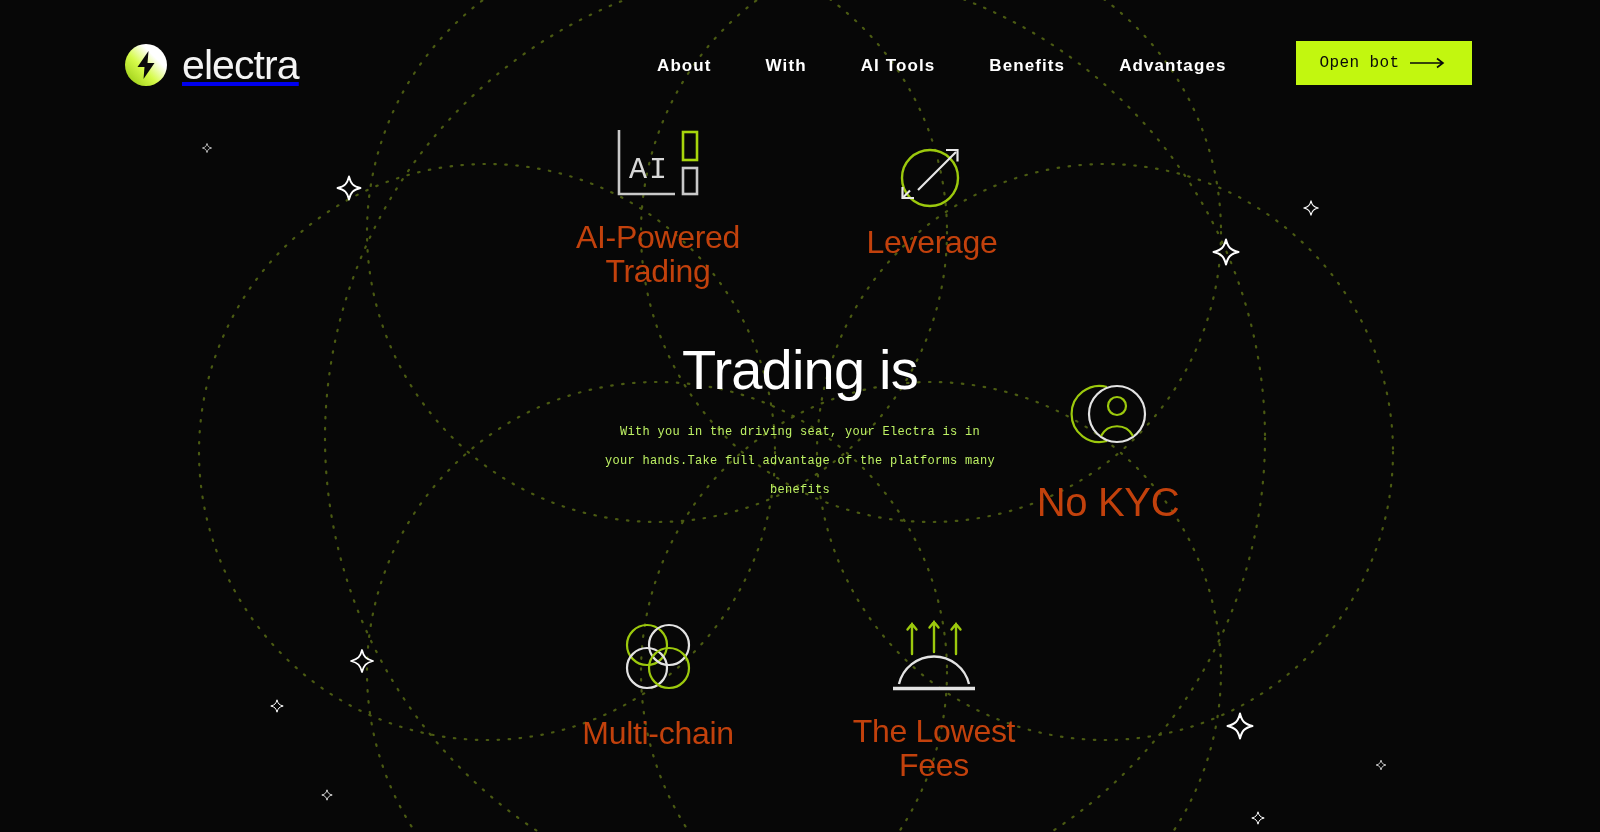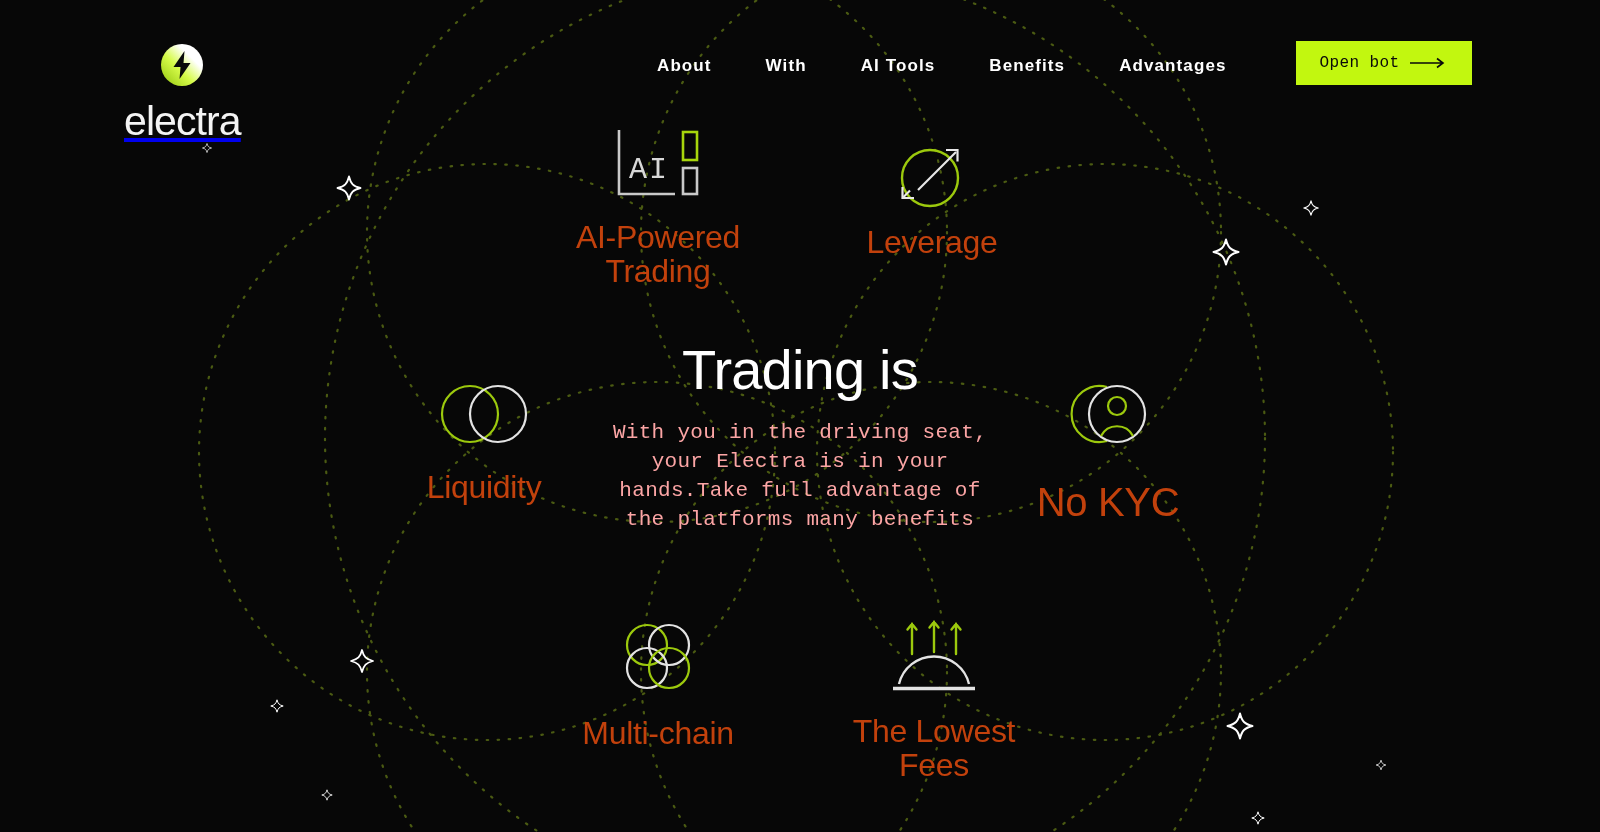--- a/index.html
+++ b/index.html
@@ -16,21 +16,21 @@
   .bg-layer { position:absolute; inset:0; pointer-events:none; }
   .bg-svg { position:absolute; left:0; top:0; }
 
   
   .header {
     position:absolute; left:0; top:0; width:1600px; height:132px;
     display:flex; align-items:center; z-index:20;
   }
   .brand {
     position:absolute; left:124px; top:43px;
-    display:flex; align-items:center; gap:14px;flex-direction:column;
+    display:flex; align-items:center; gap:14px;
   }
   .brand-mark { width:44px; height:44px; display:block; }
   .brand-text {
     font-size:41px; font-weight:500; color:#f4f4f4;
     letter-spacing:-0.9px; line-height:1;
     font-family:"Liberation Sans", sans-serif;
   }
 
   .nav {
     position:absolute; left:630px; top:52px;
@@ -84,21 +84,21 @@
     position:absolute; left:600px; top:340px; width:400px;
     display:flex; flex-direction:column; align-items:center; z-index:12;
   }
   .center-title {
     color:#ffffff; font-size:56px; font-weight:300;
     letter-spacing:-0.8px; line-height:60px;
     font-family:"Liberation Sans", sans-serif;
   }
   .center-desc {
     margin-top:18px; width:396px;
-    color:#fca5a5; font-size:21px; line-height:29px;
+    color:#bef264; font-size:12px; line-height:29px;
     text-align:center; letter-spacing:0.3px;
     font-family:"Liberation Mono", monospace;
   }
 </style>
 </head>
 <body>
 
 <div class="page">
 
   <div class="bg-layer">
@@ -186,27 +186,20 @@
       <circle cx="36" cy="38" r="28" fill="none" stroke="#9cc90d" stroke-width="2.4"></circle>
       <path d="M24 50 L62 12" fill="none" stroke="#e8e8e8" stroke-width="2.2"></path>
       <path d="M52 10 L63.5 10 L63.5 21.5" fill="none" stroke="#e8e8e8" stroke-width="2.2"></path>
       <path d="M8 52 L22 52 M8 52 L8 38" fill="none" stroke="#e8e8e8" stroke-width="0"></path>
       <path d="M20 58 L8.5 58 L8.5 47" fill="none" stroke="#e8e8e8" stroke-width="2.2"></path>
       <path d="M8.5 58 L16 50.5" fill="none" stroke="#e8e8e8" stroke-width="2.2"></path>
     </svg>
     <div class="feature-label">Leverage</div>
   </div>
 
-  <div class="feature" id="feat-liq">
-    <svg class="feature-icon" width="100" height="64" viewBox="0 0 100 64">
-      <circle cx="36" cy="32" r="28" fill="none" stroke="#9cc90d" stroke-width="2.2"></circle>
-      <circle cx="64" cy="32" r="28" fill="none" stroke="#e3e3e3" stroke-width="2.2"></circle>
-    </svg>
-    <div class="feature-label">Liquidity</div>
-  </div>
 
   <div class="feature" id="feat-kyc">
     <svg class="feature-icon" width="86" height="64" viewBox="0 0 86 64">
       <path d="M42 5 A28 28 0 1 0 42 59" fill="none" stroke="#9cc90d" stroke-width="2.2"></path>
       <circle cx="52" cy="32" r="28" fill="none" stroke="#e3e3e3" stroke-width="2.2"></circle>
       <circle cx="52" cy="24" r="9" fill="none" stroke="#9cc90d" stroke-width="2.2"></circle>
       <path d="M36 54 A18 18 0 0 1 68 54" fill="none" stroke="#9cc90d" stroke-width="2.2"></path>
     </svg>
     <div class="feature-label">No KYC</div>
   </div>

